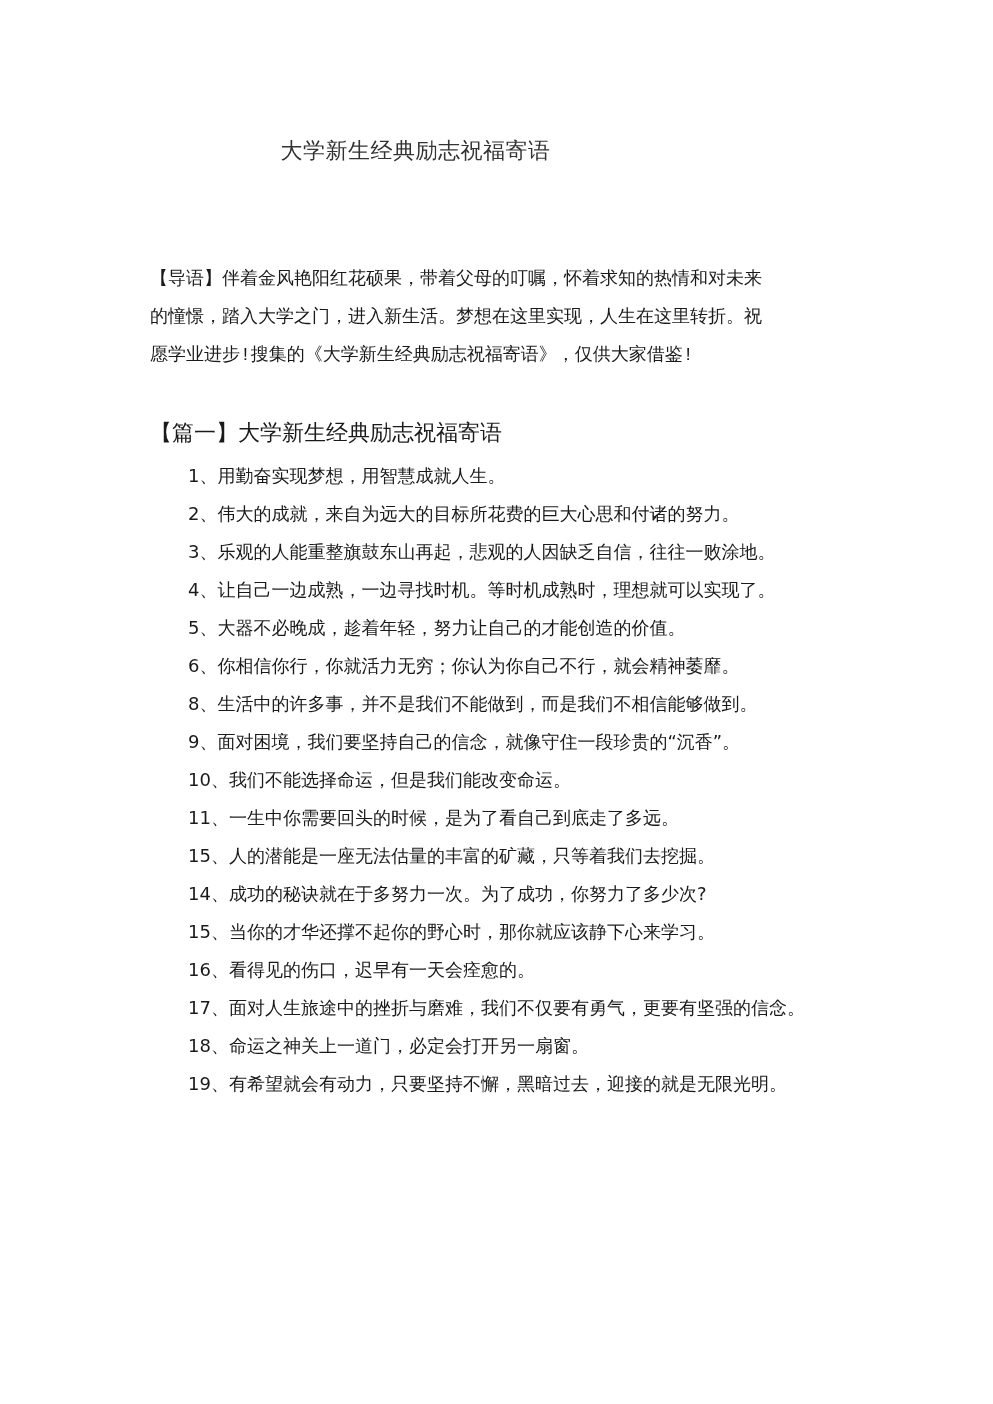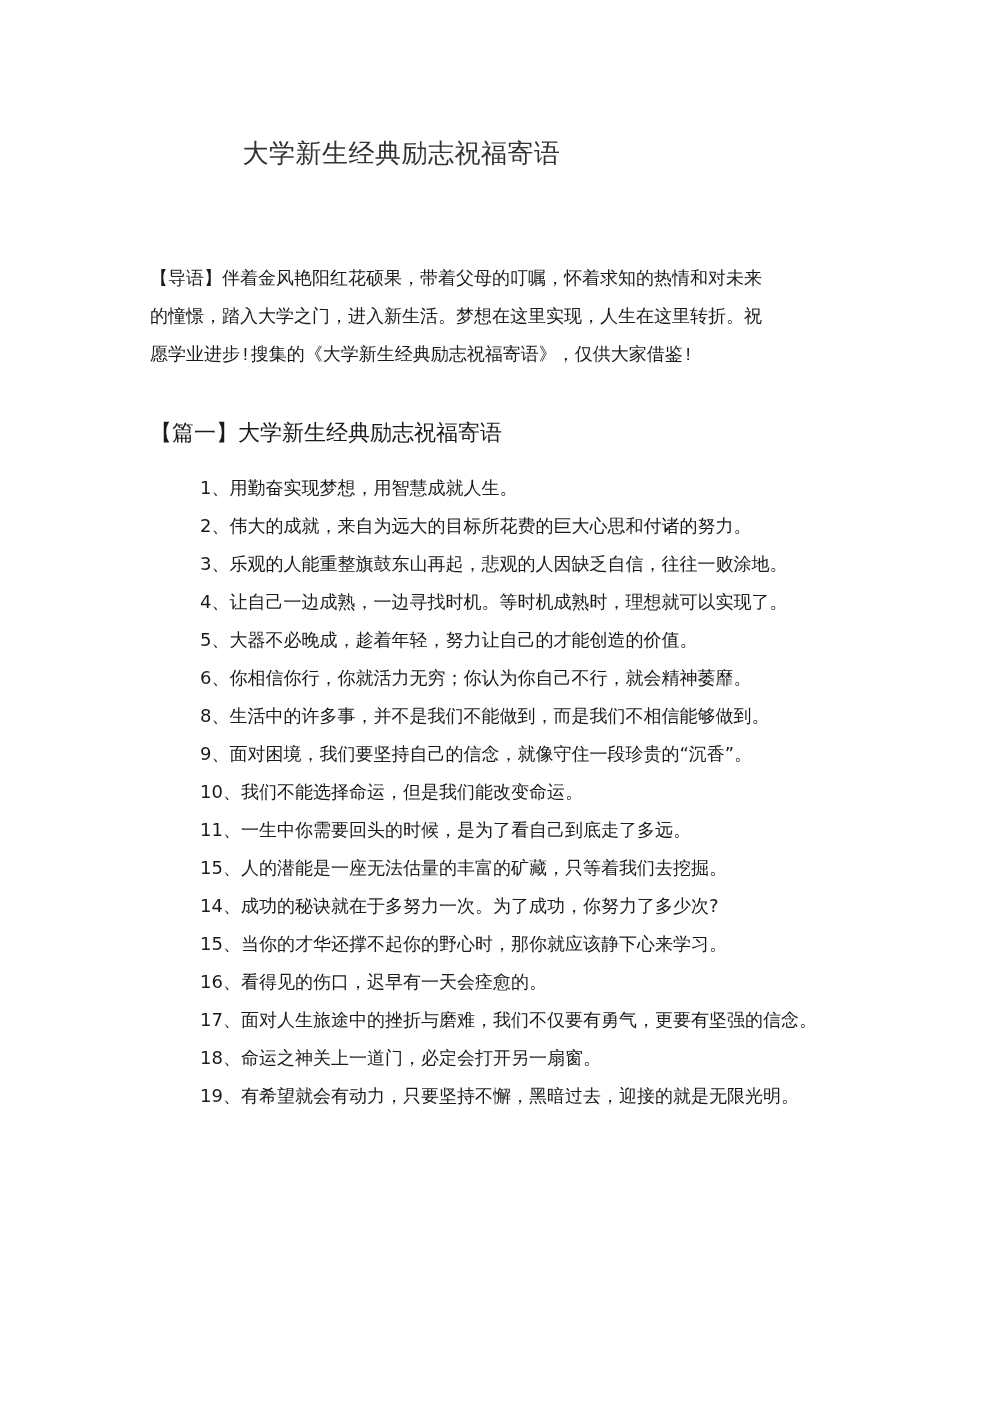--- a/index.html
+++ b/index.html
@@ -1,24 +1,24 @@
 <!DOCTYPE html>
 <html><head>
 <meta charset="utf-8">
 <style>
   html, body { margin: 0; padding: 0; background: #ffffff; }
   body { width: 993px; height: 1404px; position: relative; overflow: hidden;
          font-family: "DejaVu Sans", "Liberation Sans", sans-serif; color: #1a1a1a; }
   .page { position: absolute; left: 0; top: 0; width: 993px; height: 1404px; background: #fff; }
   .title { position: absolute; left: 0; width: 803px; top: 136px; text-align: center;
-           font-family: "DejaVu Serif", "Liberation Serif", serif; font-size: 26px; color: #333; letter-spacing: 0.5px; }
+           font-family: "DejaVu Serif", "Liberation Serif", serif; font-size: 22px; color: #333; letter-spacing: 0.5px; padding-left: 14px; }
   .intro { position: absolute; left: 150px; width: 700px; top: 260px; font-size: 18px; line-height: 38px; }
   .intro p { margin: 0; font-family: Liberation Mono, monospace; }
   .section-head { position: absolute; left: 150px; top: 419px; font-size: 22px; line-height: 28px; }
-  .items { position: absolute; left: 150px; width: 700px; top: 457px; margin: 12px; padding: 0; list-style: none; }
+  .items { position: absolute; left: 150px; width: 700px; top: 457px; margin: 0; padding: 0; list-style: none; }
   .items li { font-size: 18px; line-height: 38px; text-indent: 38px; margin: 0; white-space: normal; }
   .items li.wrap { line-height: 38px; }
 </style>
 </head>
 <body>
 
 <div class="page">
 
   <div class="title">大学新生经典励志祝福寄语</div>
 

